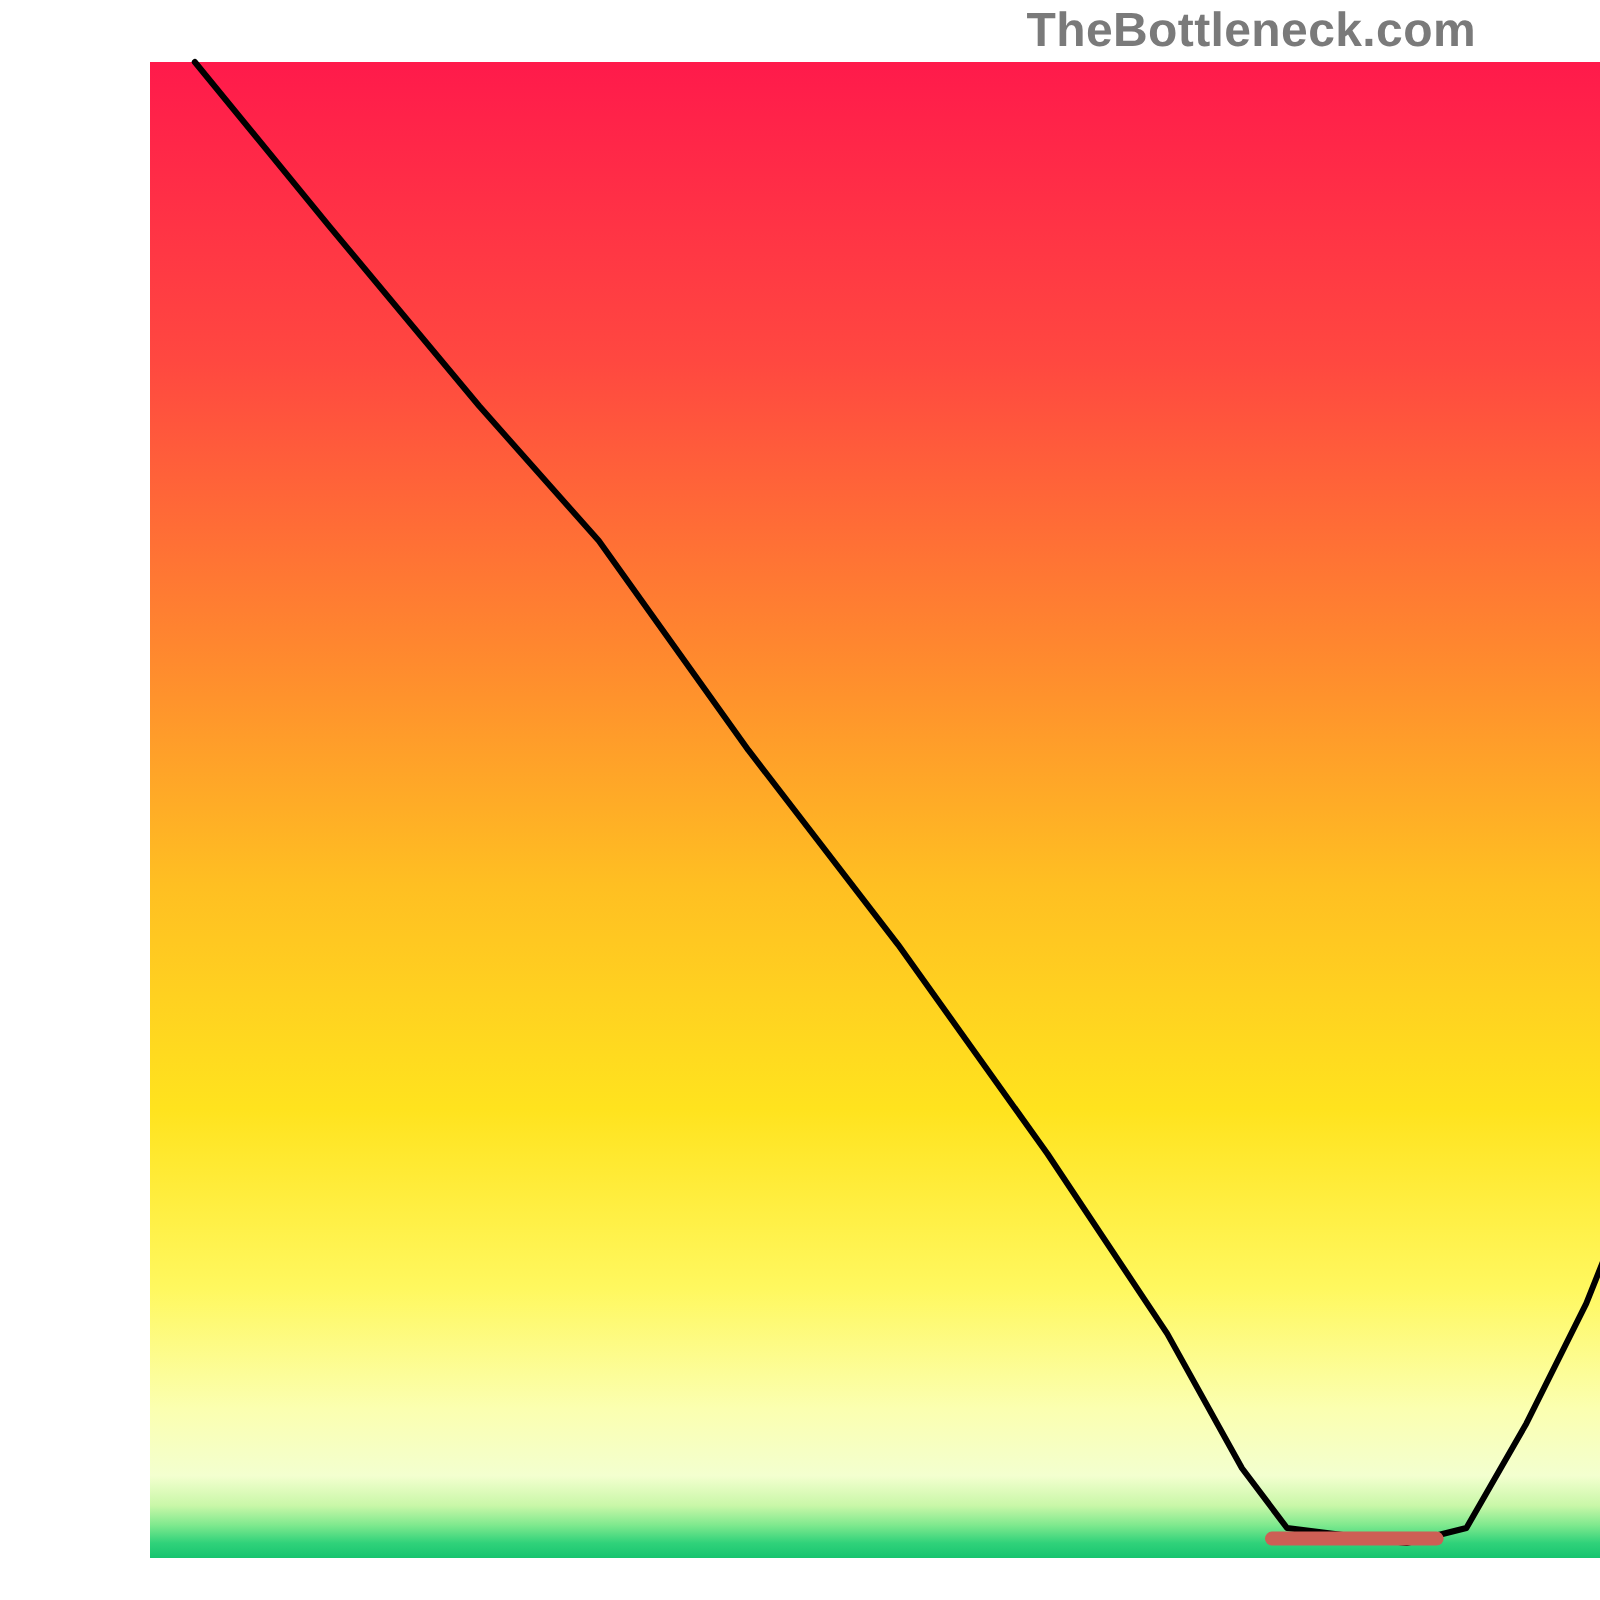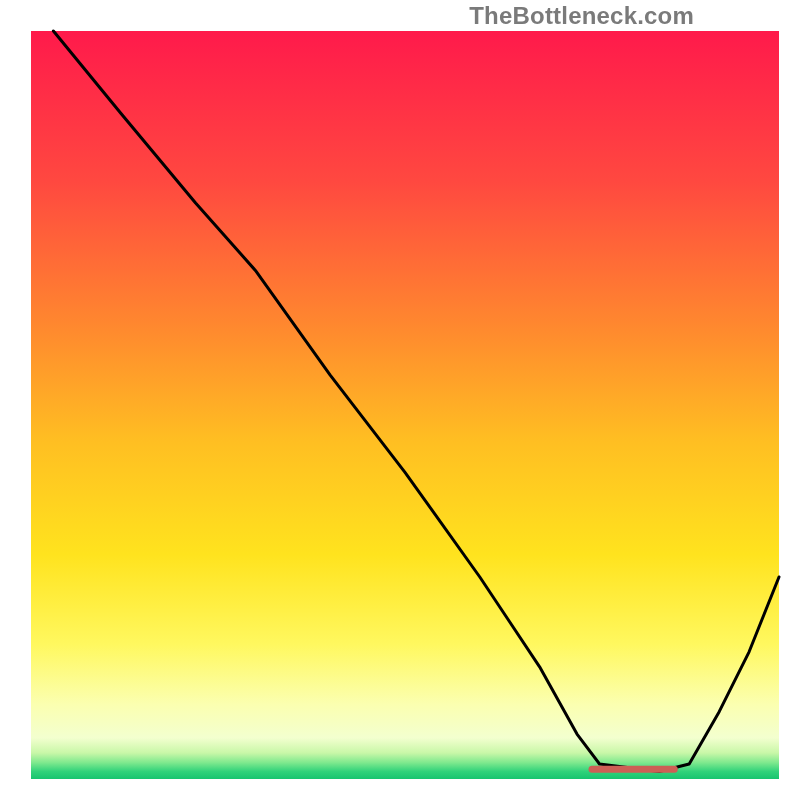--- a/index.html
+++ b/index.html
@@ -8,20 +8,21 @@
     width: 800px;
     height: 800px;
     overflow: hidden;
     font-family: Arial, Helvetica, sans-serif;
     background: #fff;
   }
   .stage {
     position: relative;
     width: 704px;
     height: 800px;
+    margin-left: 44px;
   }
   .watermark {
     position: absolute;
     top: 2px;
     right: 10px;
     font-size: 24px;
     font-weight: 600;
     color: #7a7a7a;
     letter-spacing: 0.2px;
     user-select: none;

